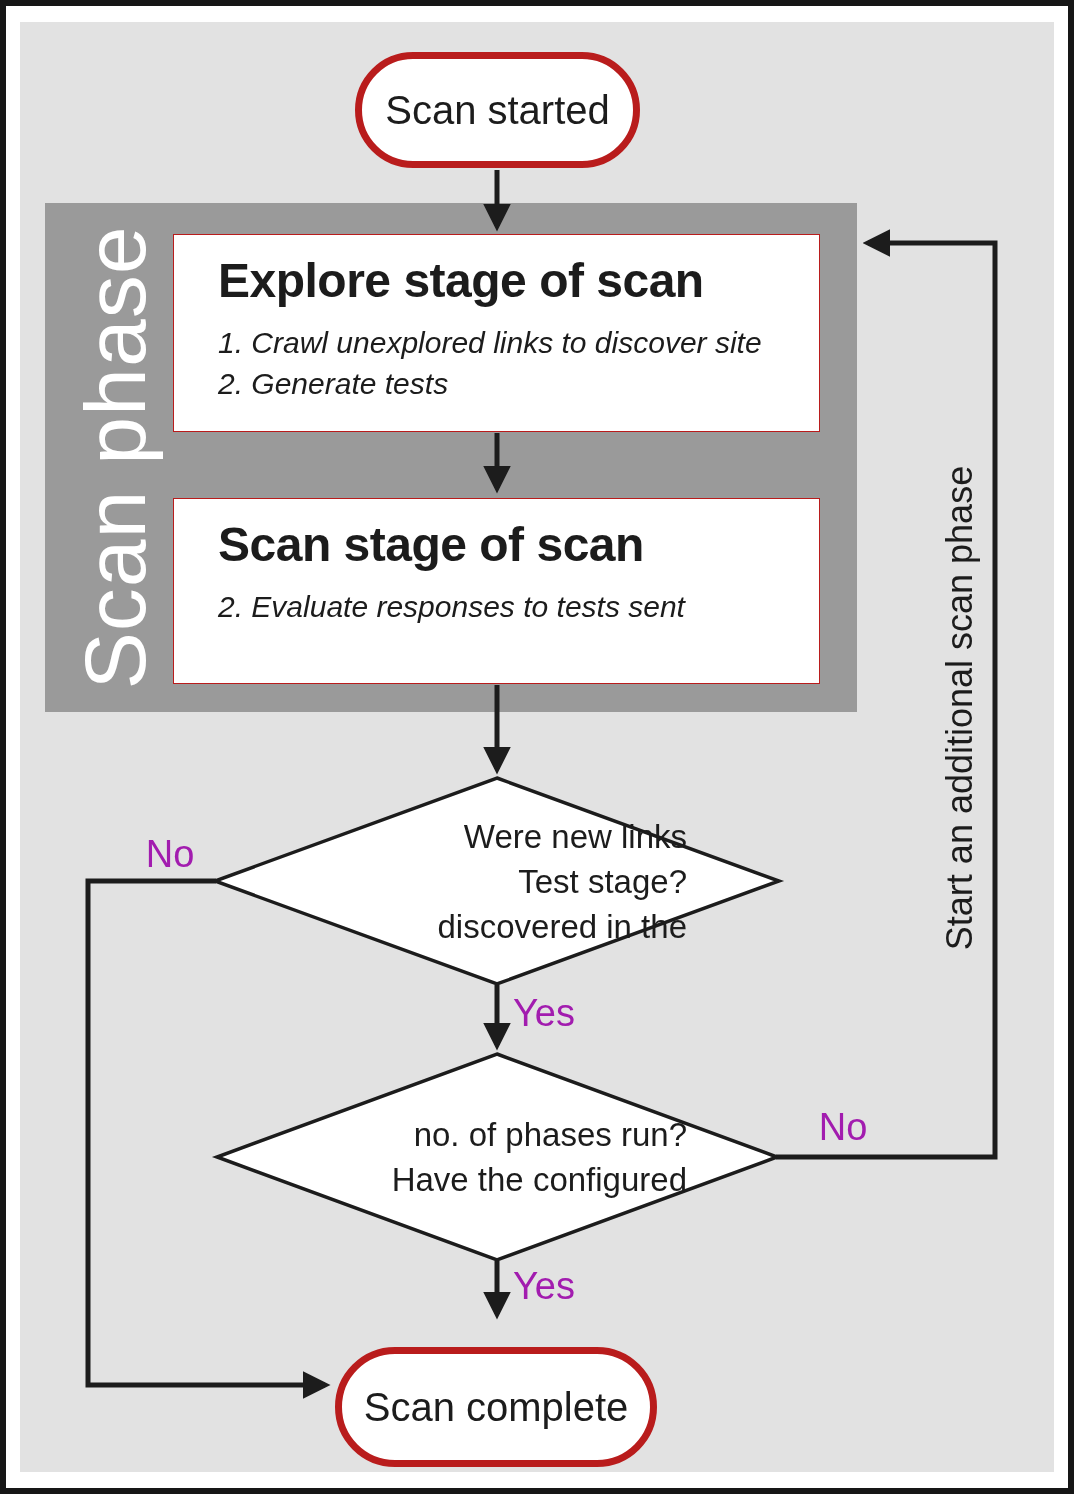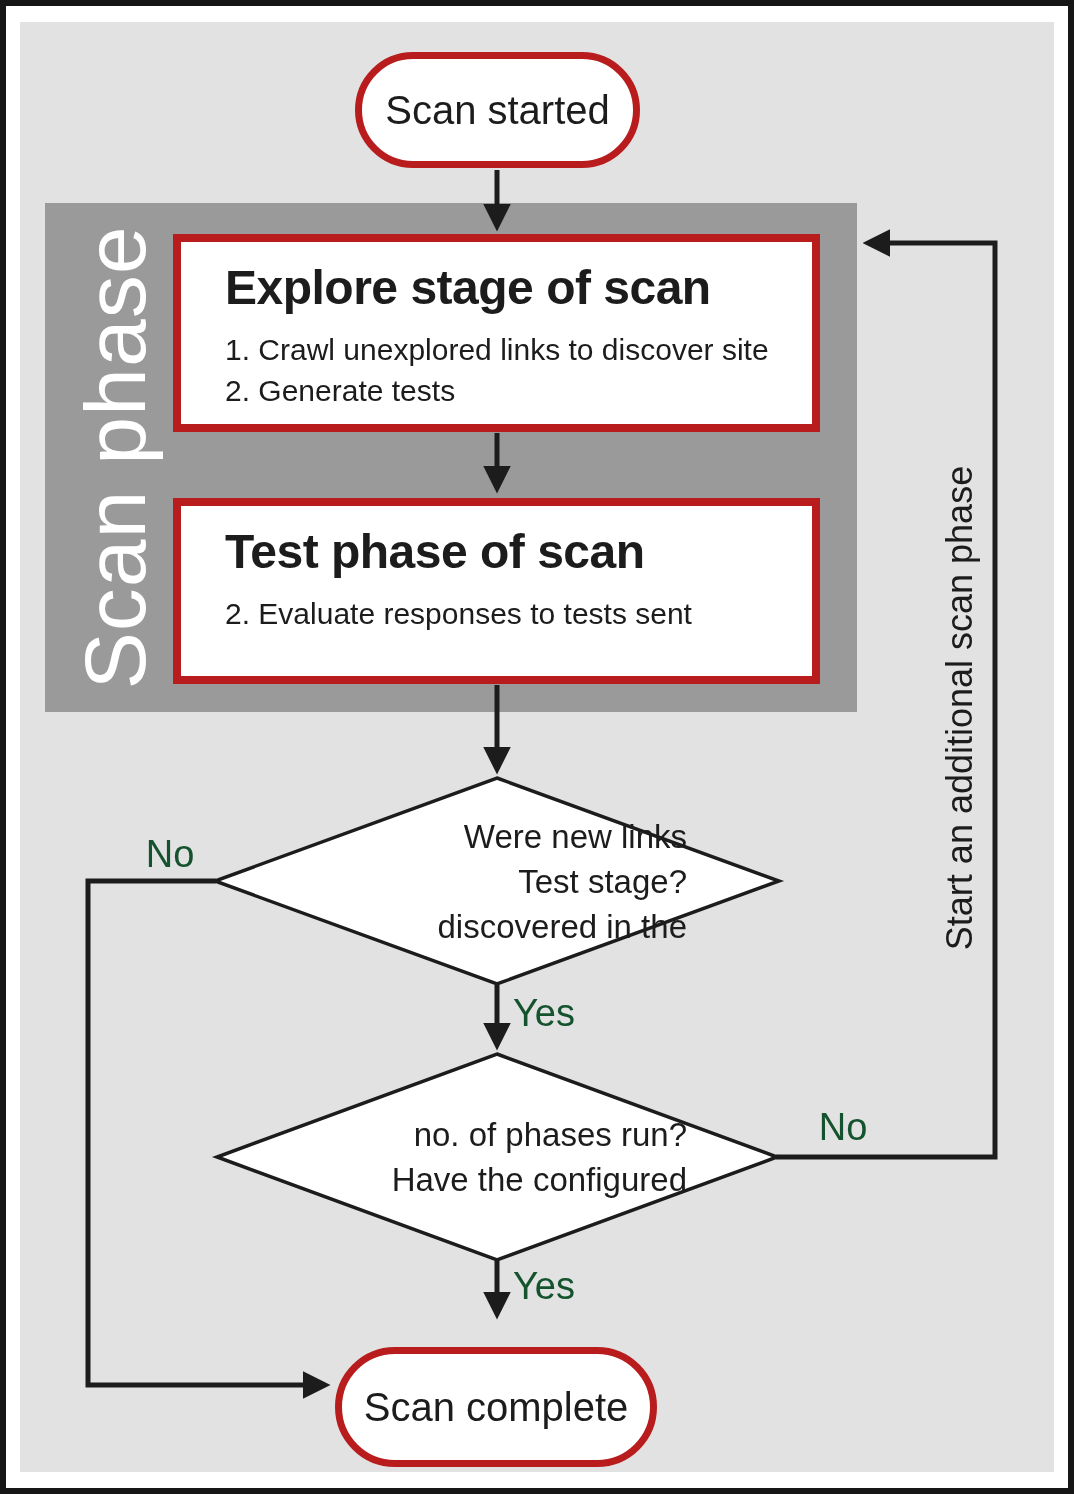--- a/index.html
+++ b/index.html
@@ -61,34 +61,35 @@
     border: 7px solid #b91c1c;
     border-radius: 70px;
     display: flex; align-items: center; justify-content: center;
     font-size: 40px;
   }
   .pill-start { left: 349px; top: 46px;  width: 285px; height: 116px; }
   .pill-done  { left: 329px; top: 1317px; width: 322px; height: 120px; margin-top: 24px; }
 
   .stage-box {
     background: #ffffff;
-    border: 8px solid #b91c1c;
+    border: 1px solid #b91c1c;
     padding: 18px 10px 10px 44px;
   }
   .box-explore { left: 167px; top: 228px; width: 647px; height: 198px; }
   .box-test    { left: 167px; top: 492px; width: 647px; height: 186px; }
   .stage-title {
     font-size: 48px;
     font-weight: bold;
     letter-spacing: -0.5px;
     margin-bottom: 14px;
   }
   .stage-item {
     font-size: 30px;
     line-height: 41px;
+    font-style: italic;
   }
 
   svg.wires {
     position: absolute;
     left: -6px; top: -6px;
     width: 1074px; height: 1494px;
     pointer-events: none;
   }
 
   .diamond-text {
@@ -96,21 +97,21 @@
     align-items: flex-end; justify-content: center;
     text-align: center;
     font-size: 33px;
     line-height: 45px;
   }
   .dt1 { left: 301px; top: 794px;  width: 380px; height: 162px; }
   .dt2 { left: 301px; top: 1089px; width: 380px; height: 124px; }
 
   .edge-label {
     font-size: 38px;
-    color: #14532d;
+    color: #a21caf;
     white-space: nowrap;
   }
   .lbl-no1  { left: 119px; top: 827px;  width: 90px; text-align: center; }
   .lbl-yes1 { left: 507px; top: 986px; }
   .lbl-no2  { left: 792px; top: 1100px; width: 90px; text-align: center; }
   .lbl-yes2 { left: 507px; top: 1259px; }
 </style>
 </head>
 <body>
 
@@ -122,21 +123,21 @@
     <span>Scan phase</span>
   </div>
 
   <div class="stage-box box-explore abs">
     <div class="stage-title">Explore stage of scan</div>
     <div class="stage-item">1. Crawl unexplored links to discover site</div>
     <div class="stage-item">2. Generate tests</div>
   </div>
 
   <div class="stage-box box-test abs">
-    <div class="stage-title">Test phase of scan</div>
+    <div class="stage-title">Scan stage of scan</div>
     <div class="stage-item">2. Evaluate responses to tests sent</div>
   </div>
 
   <svg class="wires" viewBox="0 0 1074 1494">
     <defs>
       <marker id="arrow" viewBox="0 0 10 10" refX="8" refY="5" markerWidth="5.5" markerHeight="5.5" orient="auto-start-reverse">
         <path d="M 0 0 L 10 5 L 0 10 z" fill="#1c1c1c"></path>
       </marker>
     </defs>
 

